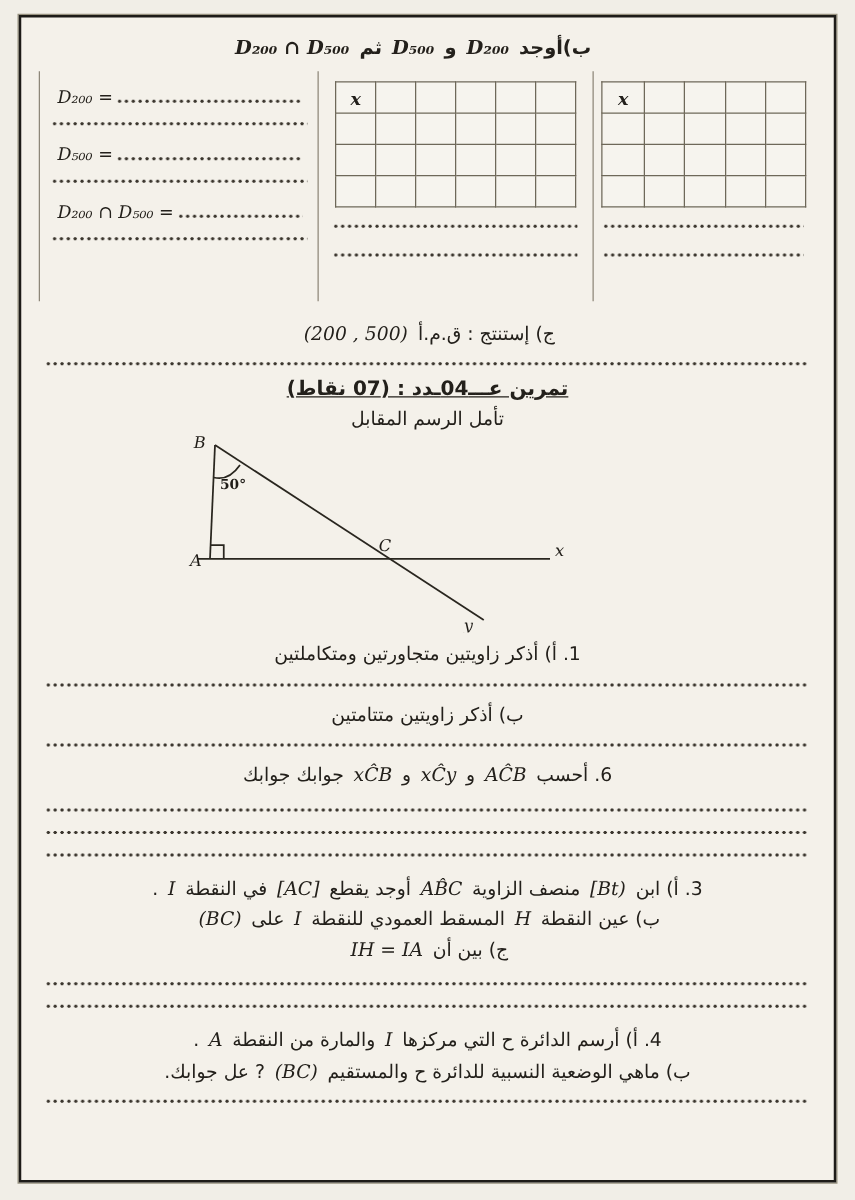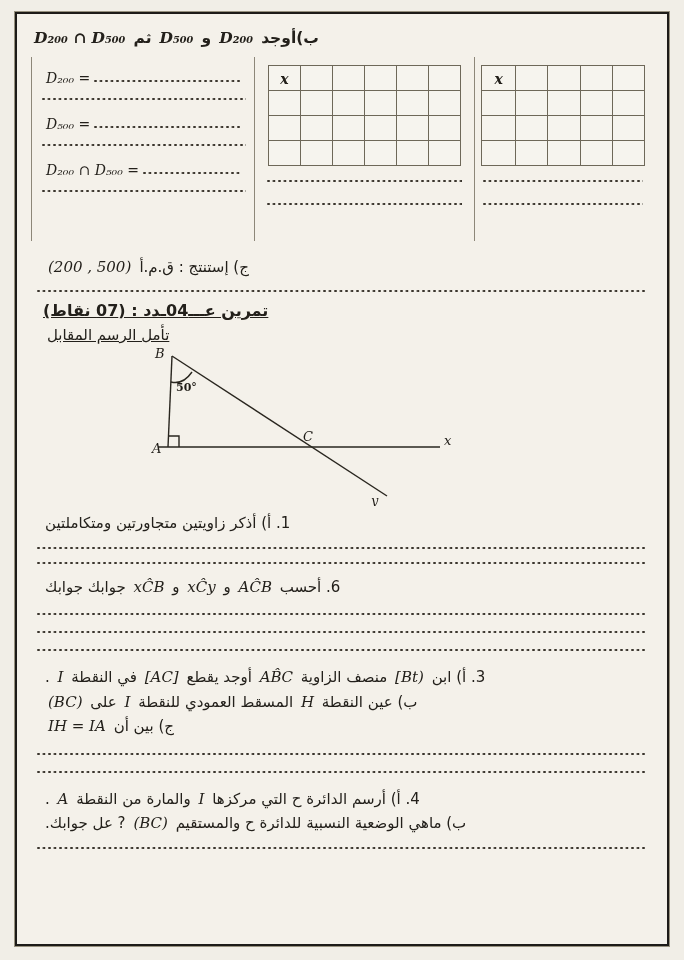--- a/index.html
+++ b/index.html
@@ -12,21 +12,21 @@
   }
   .scan { width:684px; height:960px; padding:12px 15px 14px; background:#f1eee7; }
   .frame {
     width:100%; height:100%;
     border:2px solid #1d1b18;
     box-shadow:0 0 0 1px #97917f;
     background:#f4f1ea;
     padding:12px 14px 8px;
     overflow:hidden;
   }
-  .rtl { direction:rtl; text-align:left; }
+  .rtl { direction:rtl; text-align:center; }
   .ar { font-size:15px; }
   .m {
     font-family:"DejaVu Serif","Liberation Serif",serif;
     font-style:italic;
     direction:ltr; unicode-bidi:isolate;
     padding:0 3px;
     font-size:15px;
     white-space:nowrap;
   }
   
@@ -58,21 +58,21 @@
   .g5 td { width:37px; }
   .grid .m { font-weight:bold; font-size:14px; }
   .tbl-dots { margin:13px 2px 0; }
   .tbl-dots + .tbl-dots { margin-top:19px; }
   
   .conclude { margin:16px 14px 0; }
   .sep { margin:13px 6px 6px; }
   
   .ex-line { margin:8px 12px 0; }
   .ex-title { font-weight:bold; font-size:16px; text-decoration:underline; }
-  .subtitle-line { margin:5px 16px 0;text-decoration:underline; }
+  .subtitle-line { margin:5px 16px 0; }
   
   .figure { height:160px; margin:0 0 0 116px; width:336px; position:relative; }
   svg { display:block; }
   svg line, svg polyline, svg path { stroke:#29261f; stroke-width:1.4; fill:none; }
   svg text {
     font-family:"DejaVu Serif","Liberation Serif",serif;
     font-style:italic; font-size:13px; fill:#1f1c17;
   }
   svg text.deg { font-size:11px; font-style:normal; font-weight:bold; }
   
@@ -222,20 +222,23 @@
         <text x="297" y="101">x</text>
         <text x="224" y="161">y</text>
       </svg>
     </div>
 
     <div class="q rtl">
       <span class="ar">1. أ) أذكر زاويتين متجاورتين ومتكاملتين</span>
     </div>
     <div class="dotline dl"></div>
 
+    <div class="q rtl">
+      <span class="ar">ب) أذكر زاويتين متتامتين</span>
+    </div>
     <div class="dotline dl"></div>
 
     <div class="q rtl">
       <span class="ar">6. أحسب</span>
       <span class="m">AĈB</span>
       <span class="ar">و</span>
       <span class="m">xĈy</span>
       <span class="ar">و</span>
       <span class="m">xĈB</span>
       <span class="ar">جوابك جوابك</span>

